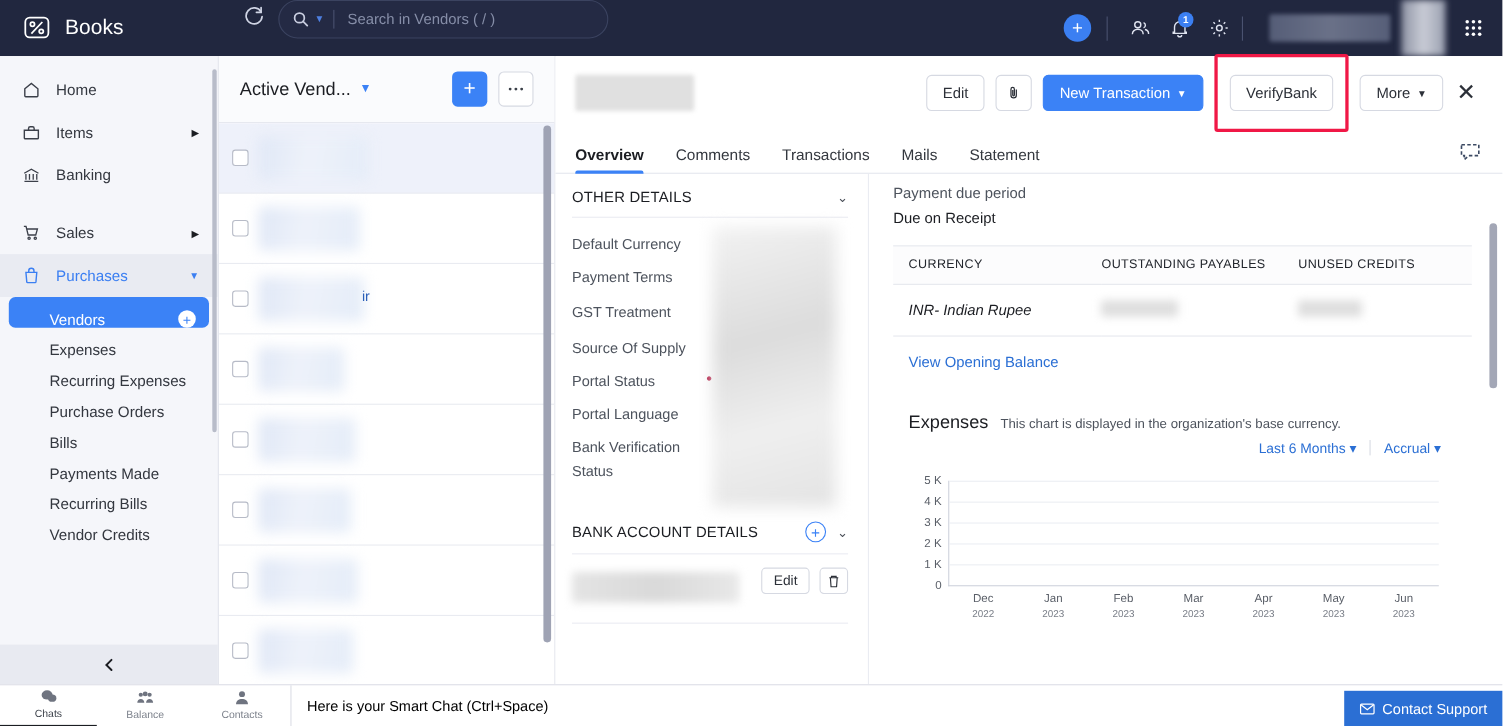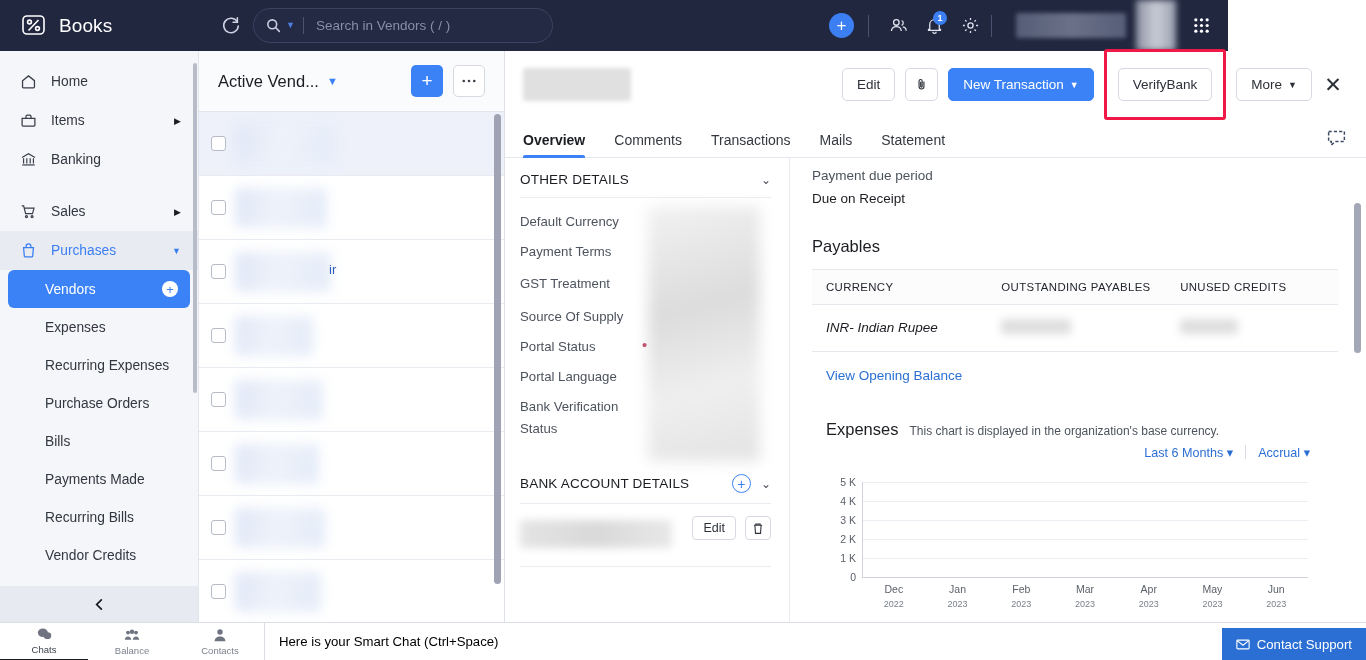--- a/index.html
+++ b/index.html
@@ -6,22 +6,22 @@
   html, body {
     width: 1366px; height: 660px;
     font-family: "Liberation Sans", sans-serif;
     background: #ffffff;
     overflow: hidden;
   }
   .app { position: relative; width: 1366px; height: 660px; }
 
   
   .topbar {
-    position: absolute; top: 0; left: 0; width: 1228px; height: 51px;
-    background: #21273f; display: flex; align-items: center;
+    position: absolute; top: 0; left: 0; width: 1366px; height: 51px;
+    background: #21273f; display: flex; 
   }
   .brand { width: 199px; height: 51px; display: flex; align-items: center; gap: 11px; padding-left: 21px; }
   .brand-logo { width: 27px; height: 25px; color: #ffffff; }
   .brand-name { color: #ffffff; font-size: 19px; letter-spacing: .1px; }
   .refresh-btn { margin-left: 17px; width: 30px; height: 30px; display: flex; align-items: center; justify-content: center; color: #cfd4e4; cursor: pointer; }
   .searchbox {
     margin-left: 7px; width: 300px; height: 35px; border: 1px solid #3b4360;
     border-radius: 18px; display: flex; align-items: center; padding: 0 12px; gap: 5px;
     background: #242a44;
   }
@@ -60,21 +60,21 @@
     height: 39px; display: flex; align-items: center; padding-left: 19px; gap: 13px;
     color: #33373f; font-size: 13.8px; cursor: pointer; position: relative;
   }
   .nav-item .nic { width: 19px; height: 19px; display: flex; align-items: center; justify-content: center; color: #3b3f49; }
   .nav-item .arrow { position: absolute; right: 17px; font-size: 9px; color: #1b1d22; }
   .nav-item.active-parent { background: #e9ebf2; color: #3b7ff2; }
   .nav-item.active-parent .nic { color: #3b7ff2; }
   .nav-item.active-parent .arrow { color: #3b7ff2; }
   .nav-gap { height: 13px; }
   .subnav-item {
-    height: 38px; display: flex; align-items: center; padding-left: 45px;
+    height: 28px; display: flex; align-items: flex-end; padding-left: 45px;
     color: #33373f; font-size: 13.8px; cursor: pointer; position: relative;
   }
   .subnav-item.selected {
     background: #3b82f6; color: #fff; margin: 0 8px 0 8px; border-radius: 6px; padding-left: 37px;
   }
   .subnav-plus {
     position: absolute; right: 12px; width: 16px; height: 16px; border-radius: 50%;
     background: #fff; color: #3b82f6; display: flex; align-items: center; justify-content: center; font-size: 13px; line-height: 1;
   }
   .sb-scroll { position: absolute; right: 1px; top: 12px; width: 4px; height: 330px; background: #b8bcc9; border-radius: 2px; }
@@ -550,21 +550,20 @@
           <div class="bank-divider"></div>
         </div>
       </div>
 
       <div class="col-right">
         <div class="due-block">
           <div>Payment due period</div>
           <div class="due-val">Due on Receipt</div>
         </div>
 
-        <div class="pay-title">Payables</div>
 
         <table class="payables">
           <thead>
             <tr>
               <th style="width:36%;padding-left:14px">CURRENCY</th>
               <th style="width:34%">OUTSTANDING PAYABLES</th>
               <th style="width:30%">UNUSED CREDITS</th>
             </tr>
           </thead>
           <tbody>

